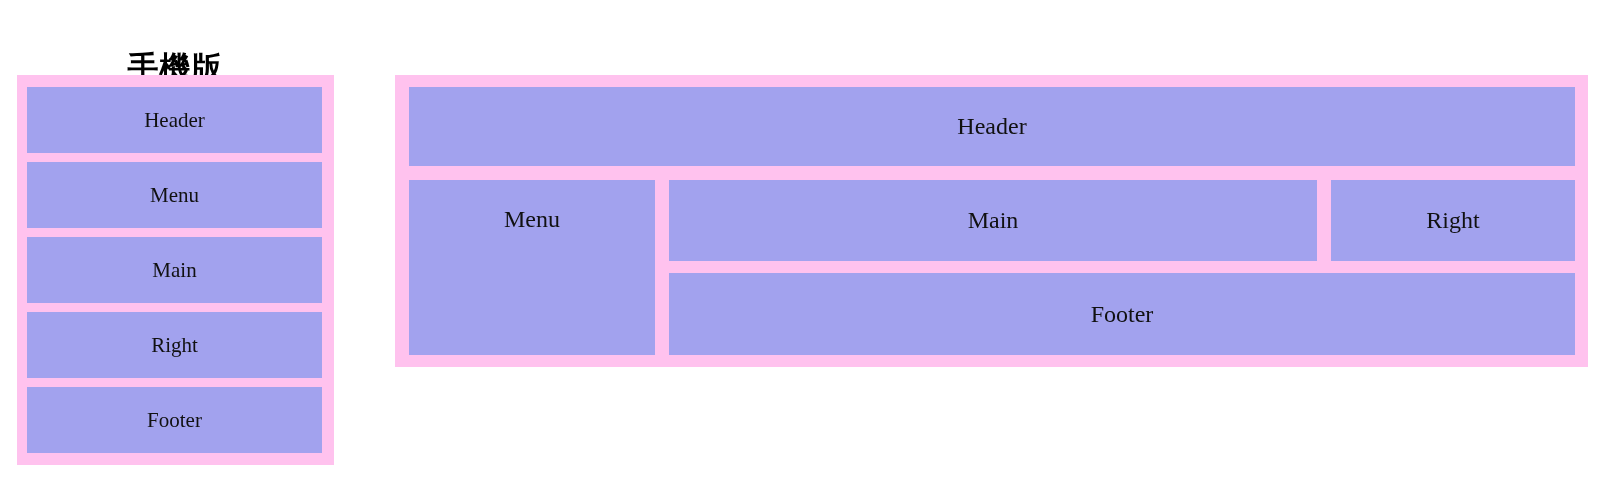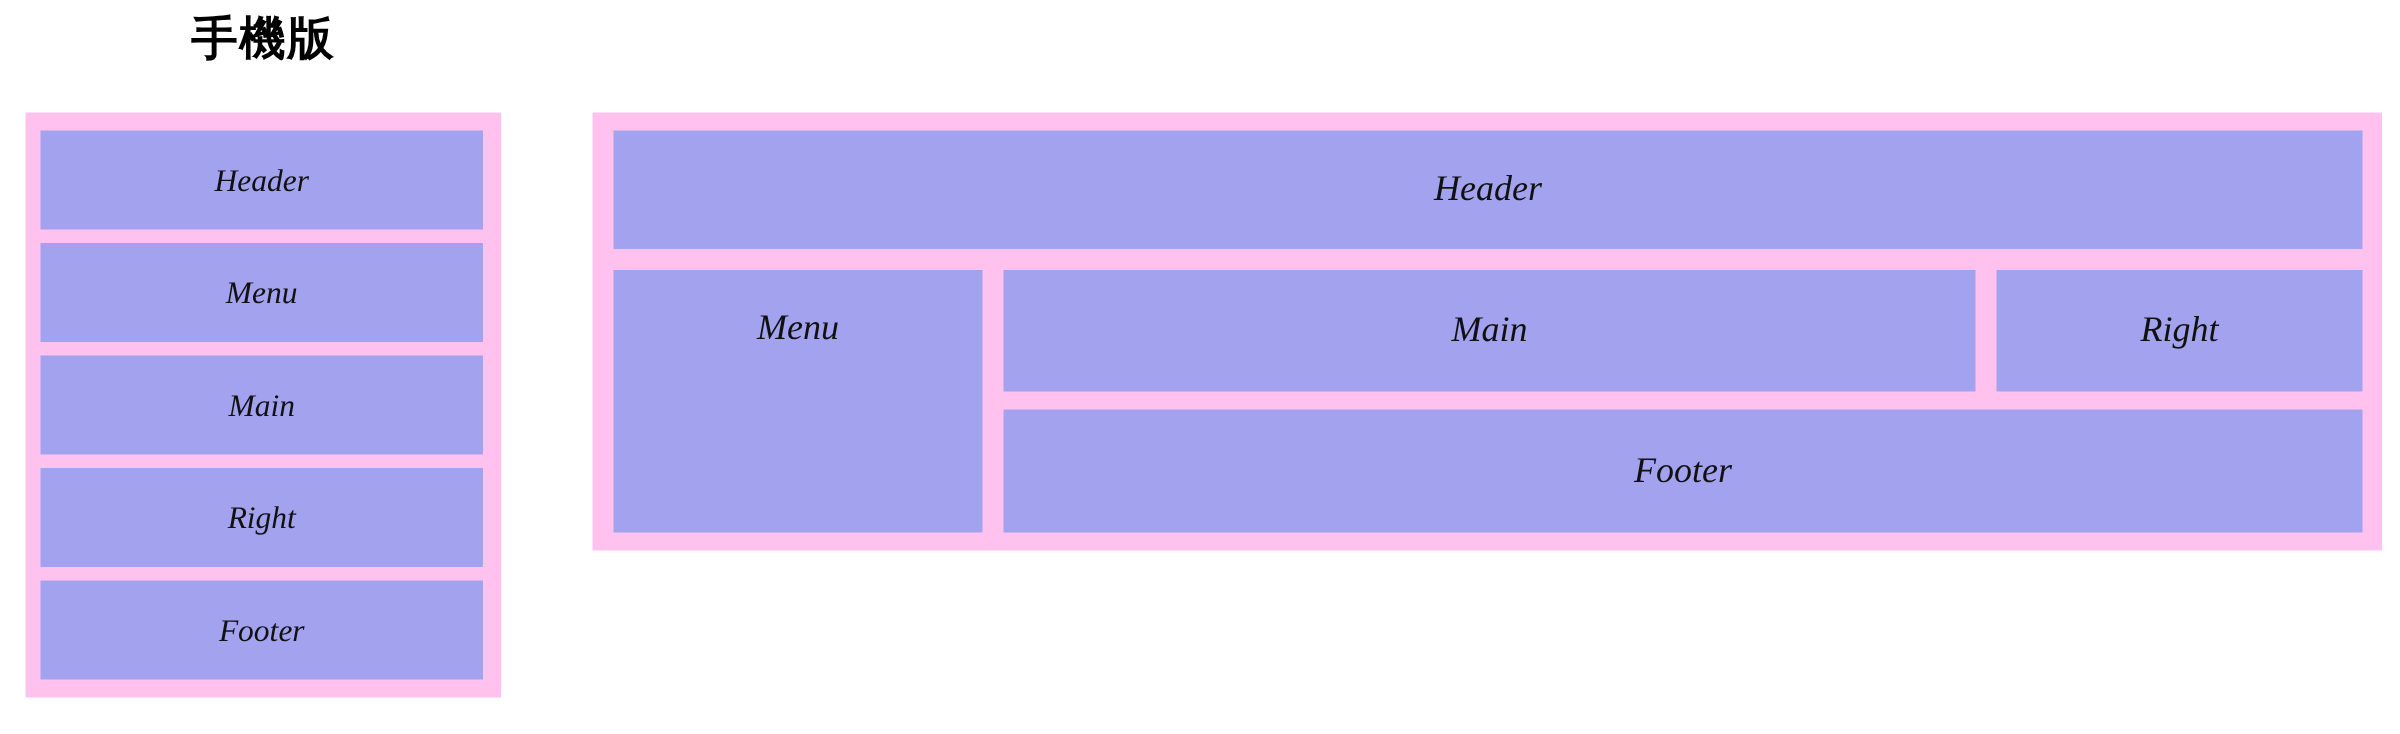--- a/index.html
+++ b/index.html
@@ -18,27 +18,26 @@
   .section-title {
     position: absolute;
     top: 5px;
     text-align: center;
     font-size: 31px;
     font-weight: bold;
     color: #000000;
     letter-spacing: 1px;
     font-family: "Liberation Sans", sans-serif;
   }
-  .title-mobile  { left: 17px;  width: 317px; }
+  .title-mobile  { left: 17px;  width: 317px; margin-top: 42px; }
   .title-desktop { left: 395px; width: 1193px; }
 
   .panel {
     position: absolute;
     background: var(--pink);
-    font-style: italic;
   }
   .panel-mobile  { left: 17px;  top: 75px; width: 317px;  height: 390px; }
   .panel-desktop { left: 395px; top: 75px; width: 1193px; height: 292px; }
 
   .box {
     position: absolute;
     background: var(--purple);
     display: flex;
     align-items: center;
     justify-content: center;

